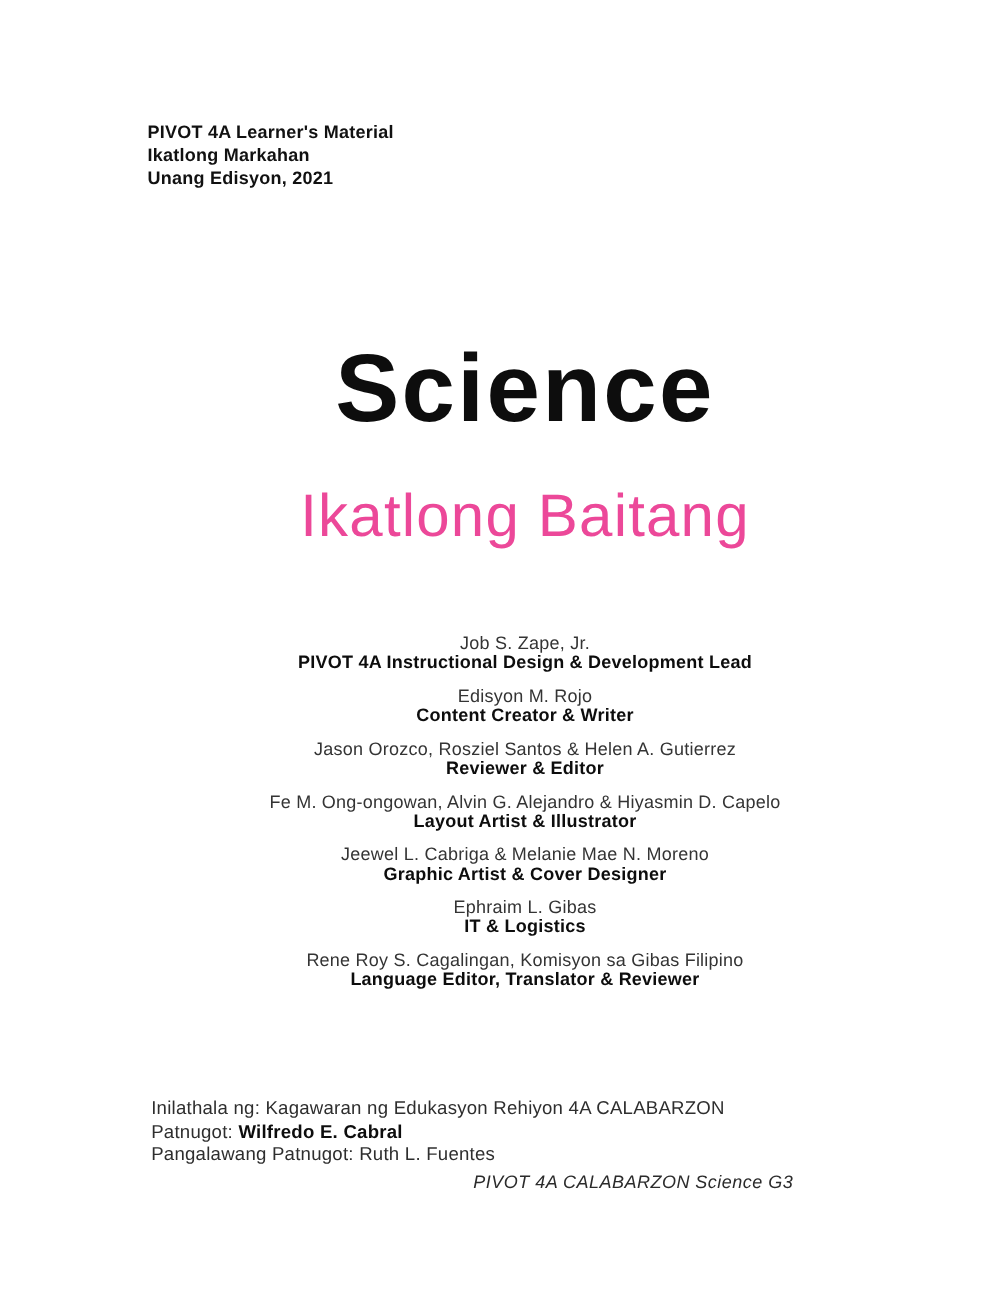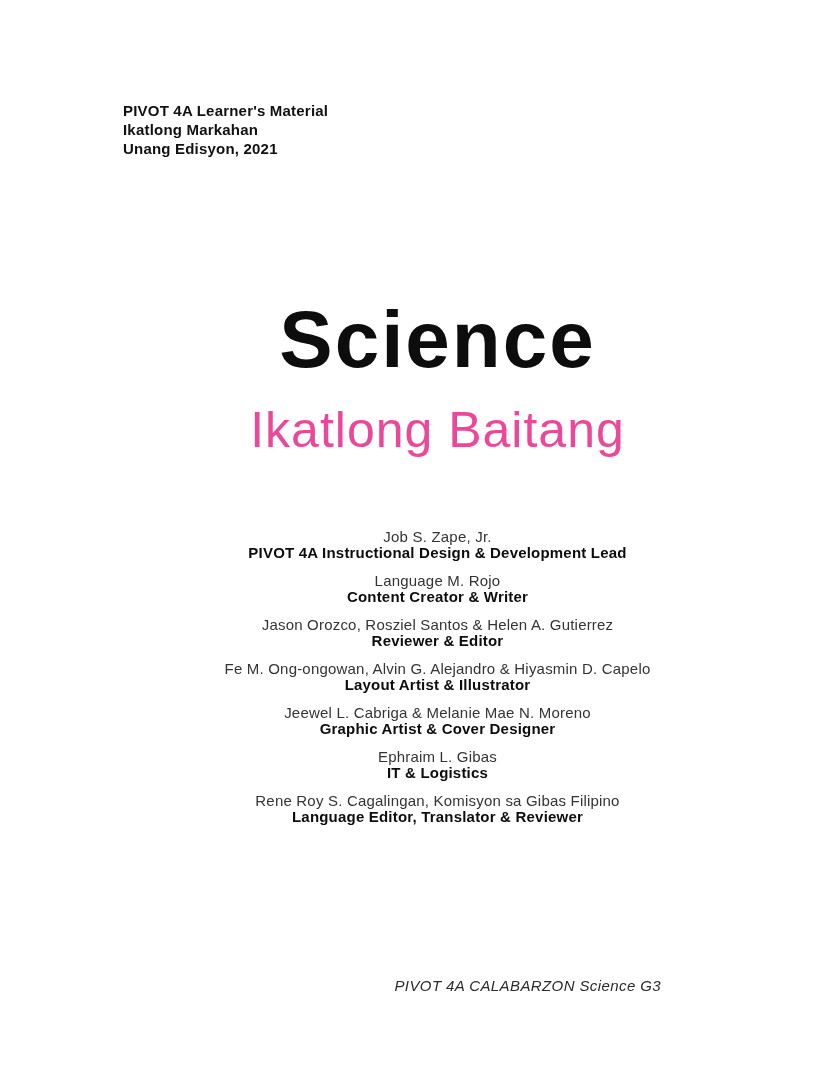--- a/index.html
+++ b/index.html
@@ -31,21 +31,21 @@
 
   
   .center-col {
     position: absolute;
     left: 50px;
     width: 775px;
     text-align: center;
   }
 
   .book-title {
-    top: 300px;
+    top: 284px;
     font-size: 80px;
     font-weight: 700;
     letter-spacing: 2px;
     color: #0d0d0d;
     line-height: 1;
   }
 
   .book-subtitle {
     top: 377px;
     font-size: 50px;
@@ -120,21 +120,21 @@
   <div class="center-col book-title">Science</div>
 
   <div class="center-col book-subtitle">Ikatlong Baitang</div>
 
   <div class="center-col credits">
     <div class="credit-group">
       <div class="credit-names">Job S. Zape, Jr.</div>
       <div class="credit-role">PIVOT 4A Instructional Design &amp; Development Lead</div>
     </div>
     <div class="credit-group">
-      <div class="credit-names">Language M. Rojo</div>
+      <div class="credit-names">Edisyon M. Rojo</div>
       <div class="credit-role">Content Creator &amp; Writer</div>
     </div>
     <div class="credit-group">
       <div class="credit-names">Jason Orozco, Rosziel Santos &amp; Helen A. Gutierrez</div>
       <div class="credit-role">Reviewer &amp; Editor</div>
     </div>
     <div class="credit-group">
       <div class="credit-names">Fe M. Ong-ongowan, Alvin G. Alejandro &amp; Hiyasmin D. Capelo</div>
       <div class="credit-role">Layout Artist &amp; Illustrator</div>
     </div>
@@ -145,16 +145,21 @@
     <div class="credit-group">
       <div class="credit-names">Ephraim L. Gibas</div>
       <div class="credit-role">IT &amp; Logistics</div>
     </div>
     <div class="credit-group">
       <div class="credit-names">Rene Roy S. Cagalingan, Komisyon sa Gibas Filipino</div>
       <div class="credit-role">Language Editor, Translator &amp; Reviewer</div>
     </div>
   </div>
 
+  <div class="publisher-block">
+    <div>Inilathala ng: Kagawaran ng Edukasyon Rehiyon 4A CALABARZON</div>
+    <div><span>Patnugot: </span><span class="bold-name">Wilfredo E. Cabral</span></div>
+    <div>Pangalawang Patnugot: Ruth L. Fuentes</div>
+  </div>
 
   <div class="footer-tag">PIVOT 4A CALABARZON Science G3</div>
 
 </div>
 
 </body></html>

